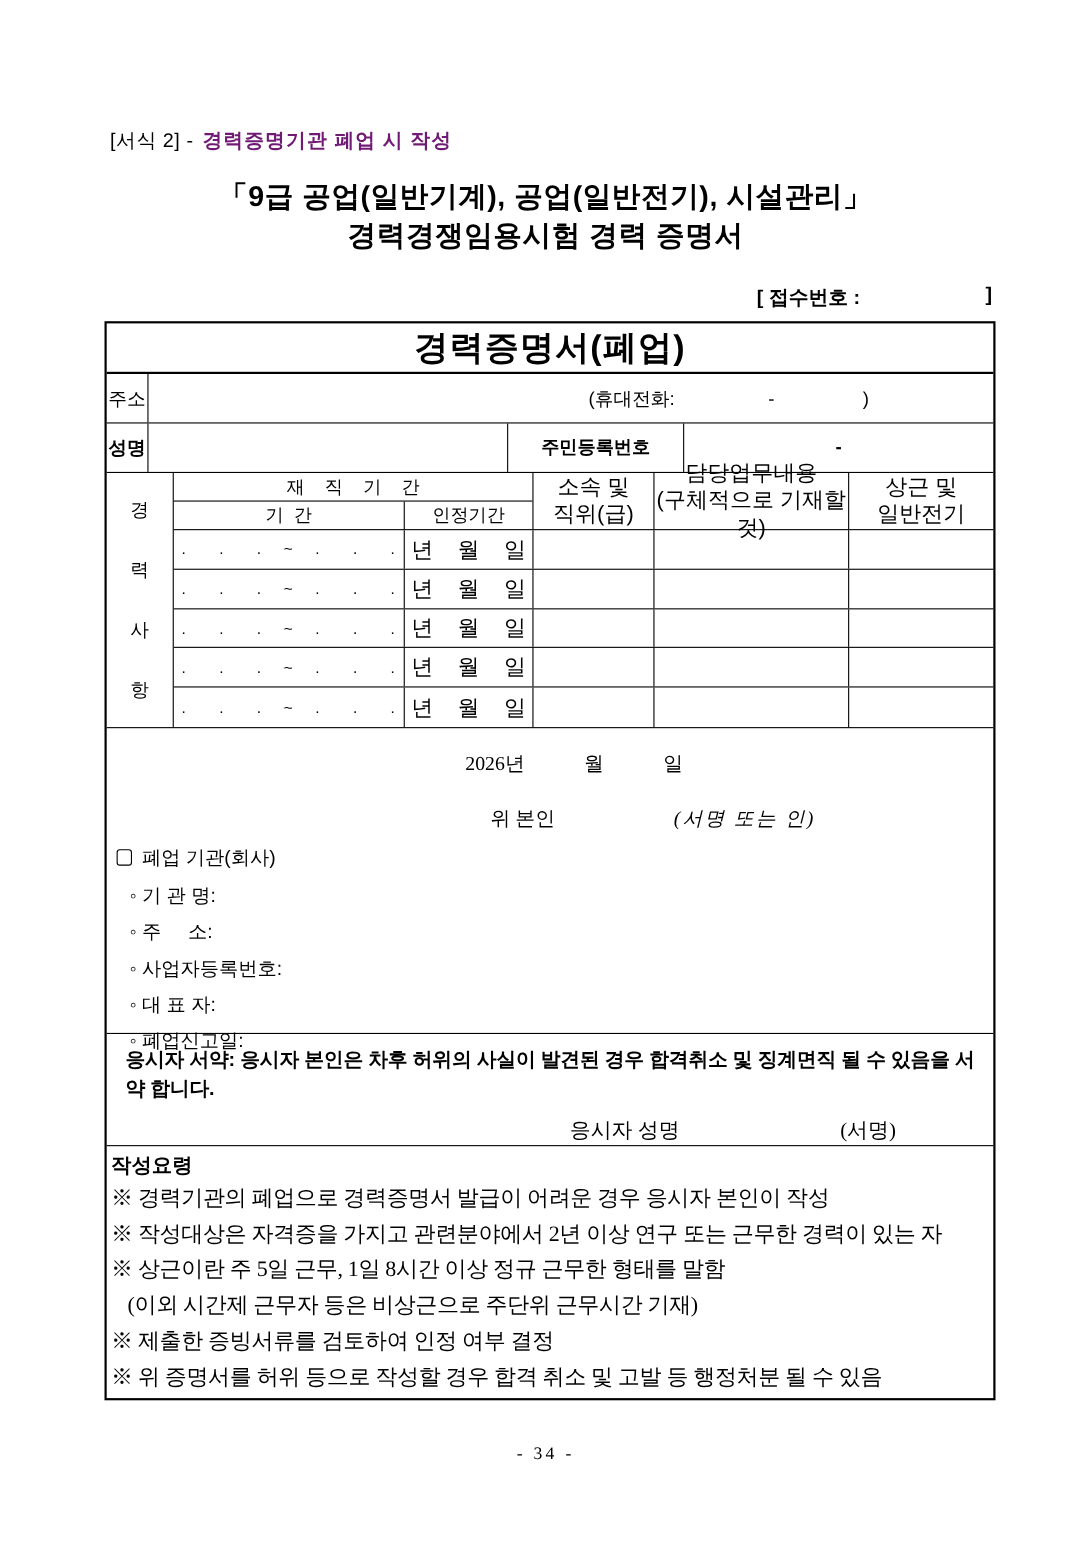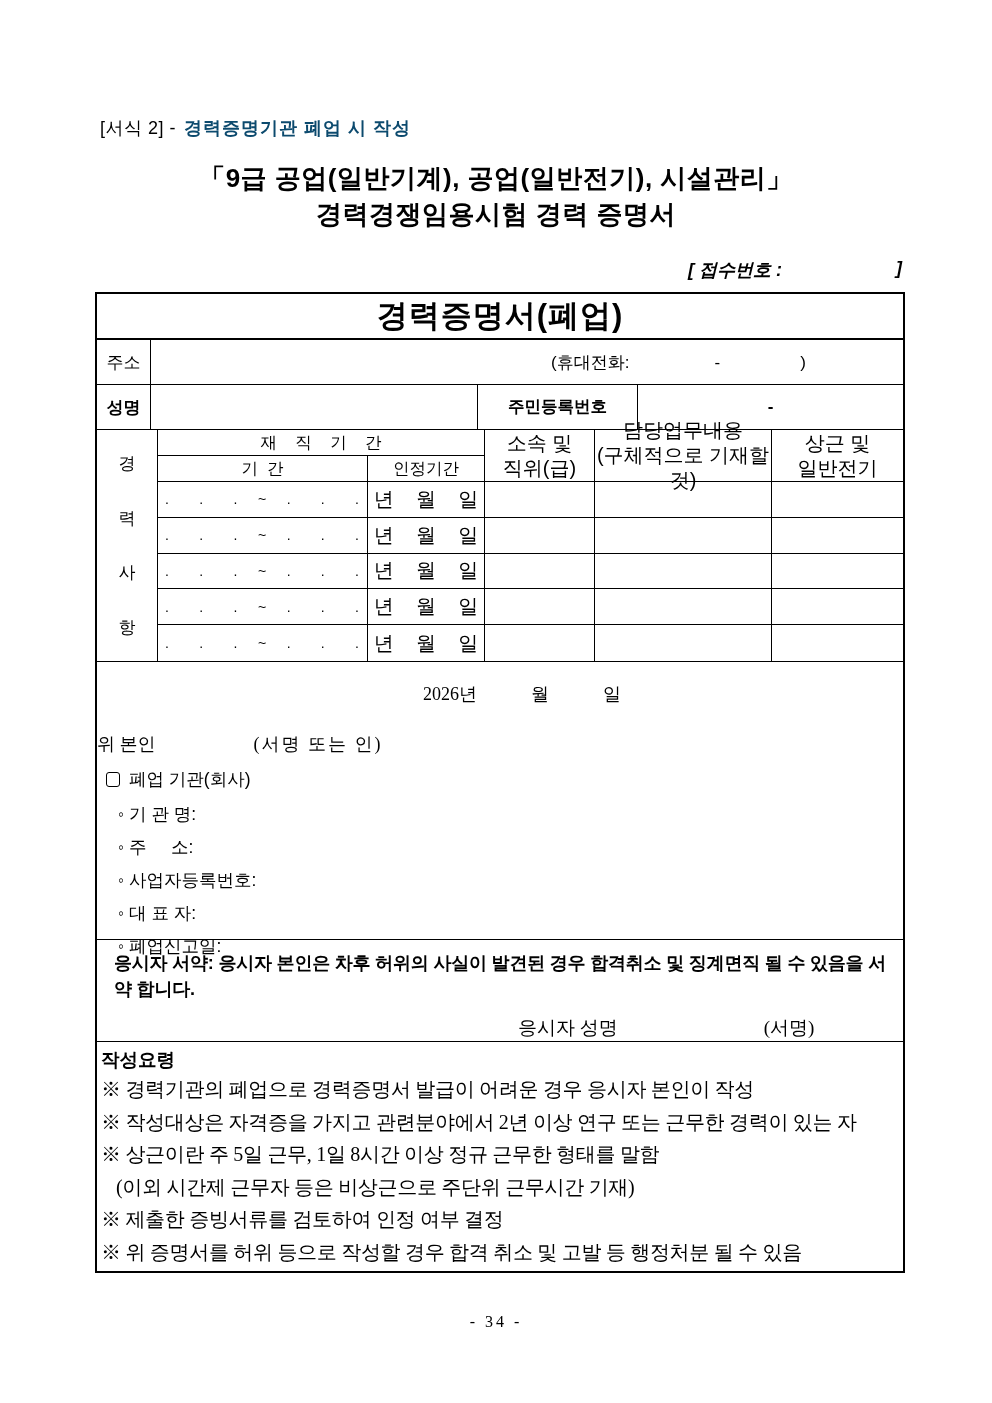--- a/index.html
+++ b/index.html
@@ -5,37 +5,37 @@
   * { margin:0; padding:0; box-sizing:border-box; }
   html,body { background:#e8e8e8; }
   .sheet {
     position:relative; width:992px; height:1403px; background:#ffffff;
     font-family:"Liberation Sans", sans-serif; color:#000; overflow:hidden;
     margin:0 auto;
   }
 
   
   .form-ref { position:absolute; left:100px; top:116px; font-size:18px; letter-spacing:.5px; }
-  .form-ref .hl { color:#0c4a6e; font-weight:bold; margin-left:8px; letter-spacing:1px; }
+  .form-ref .hl { color:#701a75; font-weight:bold; margin-left:8px; letter-spacing:1px; }
   .doc-title { position:absolute; left:0; width:100%; text-align:center; font-weight:900; font-size:26px; letter-spacing:.5px; }
   .doc-title.l1 { top:161px; }
   .doc-title.l2 { top:197px; }
-  .receipt { position:absolute; left:688px; top:258px; width:214px; display:flex; justify-content:space-between; font-size:18px; font-weight:bold;font-style:italic; }
+  .receipt { position:absolute; left:688px; top:258px; width:214px; display:flex; justify-content:space-between; font-size:18px; font-weight:bold; }
 
   
   .ctable { position:absolute; left:95px; top:292px; width:810px; height:981px; border:2px solid #000; display:flex; flex-direction:column; }
   .trow { display:flex; border-bottom:1px solid #000; }
   .cell { border-right:1px solid #000; display:flex; align-items:center; justify-content:center; }
   .cell.last { border-right:none; }
 
   .title-row { height:46px; border-bottom:2px solid #000; align-items:center; justify-content:center; display:flex; font-size:31px; font-weight:900; letter-spacing:1px; }
 
   .addr-row { height:45px; }
   .name-row { height:45px;font-weight:bold; }
-  .w-label { width:54px; font-size:17px; }
+  .w-label { width:38px; font-size:17px; }
   .addr-content { flex:1; justify-content:flex-start; border-right:none; }
   .phone-hint { padding-left:400px; font-size:17px; white-space:pre; }
   .w-blank { width:327px; }
   .w-rrn { width:160px; font-size:16.5px; }
   .w-rrnval { flex:1; border-right:none; font-size:17px; }
 
   
   .career { display:flex; height:232px; border-bottom:1px solid #000; }
   .career-left { width:61px; border-right:1px solid #000; display:flex; flex-direction:column; justify-content:space-around; align-items:center; font-size:17px; padding:6px 0; }
   .career-right { flex:1; display:flex; flex-direction:column; }
@@ -53,22 +53,22 @@
   .crow:last-child { border-bottom:none; }
   .c-period { width:210px; border-right:1px solid #000; display:flex; align-items:center; justify-content:center; font-size:14px; white-space:pre; letter-spacing:1px; }
   .c-recog { width:117px; border-right:1px solid #000; display:flex; align-items:center; justify-content:center; font-size:20px; white-space:pre; }
   .c-affil { width:110px; border-right:1px solid #000; }
   .c-duty { width:177px; border-right:1px solid #000; }
   .c-full { flex:1; }
 
   
   .info { height:278px; display:block; border-bottom:1px solid #000; padding-top:20px; font-size:17.5px; }
   .date-line { padding-left:326px; font-family:"Liberation Serif", serif; font-size:18px; white-space:pre; }
-  .sign-line { margin-top:26px; font-family:"Liberation Serif", serif; font-size:18px; display:flex; }
-  .sign-line .hint { margin-left:98px; letter-spacing:2px; }
+  .sign-line { margin-top:26px; padding-left:349px; font-family:"Liberation Serif", serif; font-size:18px; display:flex;gap:32px; }
+  .sign-line .hint { margin-left:76px; letter-spacing:2px;font-style:italic; }
   .org-title { margin-top:11px; padding-left:9px; display:flex; align-items:center; font-size:17.5px; }
   .cbx { width:14px; height:15px; border:1.6px solid #000; border-radius:3px; margin-right:9px; display:inline-block; }
   .org-item { padding-left:21px; margin-top:13px; font-size:17.5px; line-height:20px; white-space:pre; }
 
   
   .pledge { height:102px; display:block; border-bottom:1px solid #000; padding:10px 16px 0 17px; }
   .pledge-text { font-weight:bold; font-size:18px; line-height:26px; letter-spacing:-0.2px; }
   .pledge-sign { margin-top:13px; padding-left:404px; display:flex; font-family:"Liberation Serif", serif; font-size:19px; }
   .pledge-sign .hint { margin-left:146px; }
 

